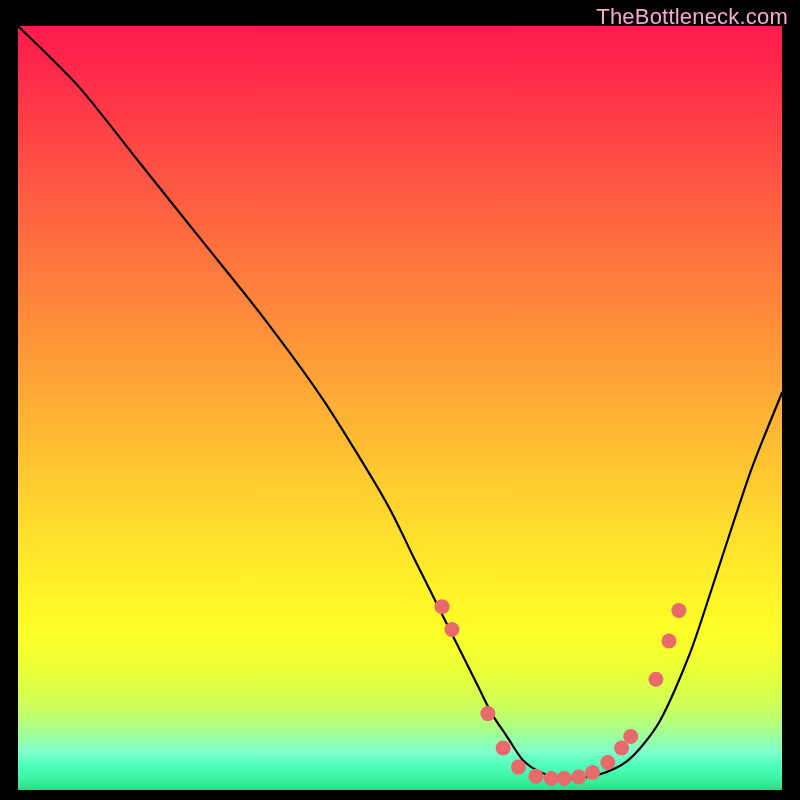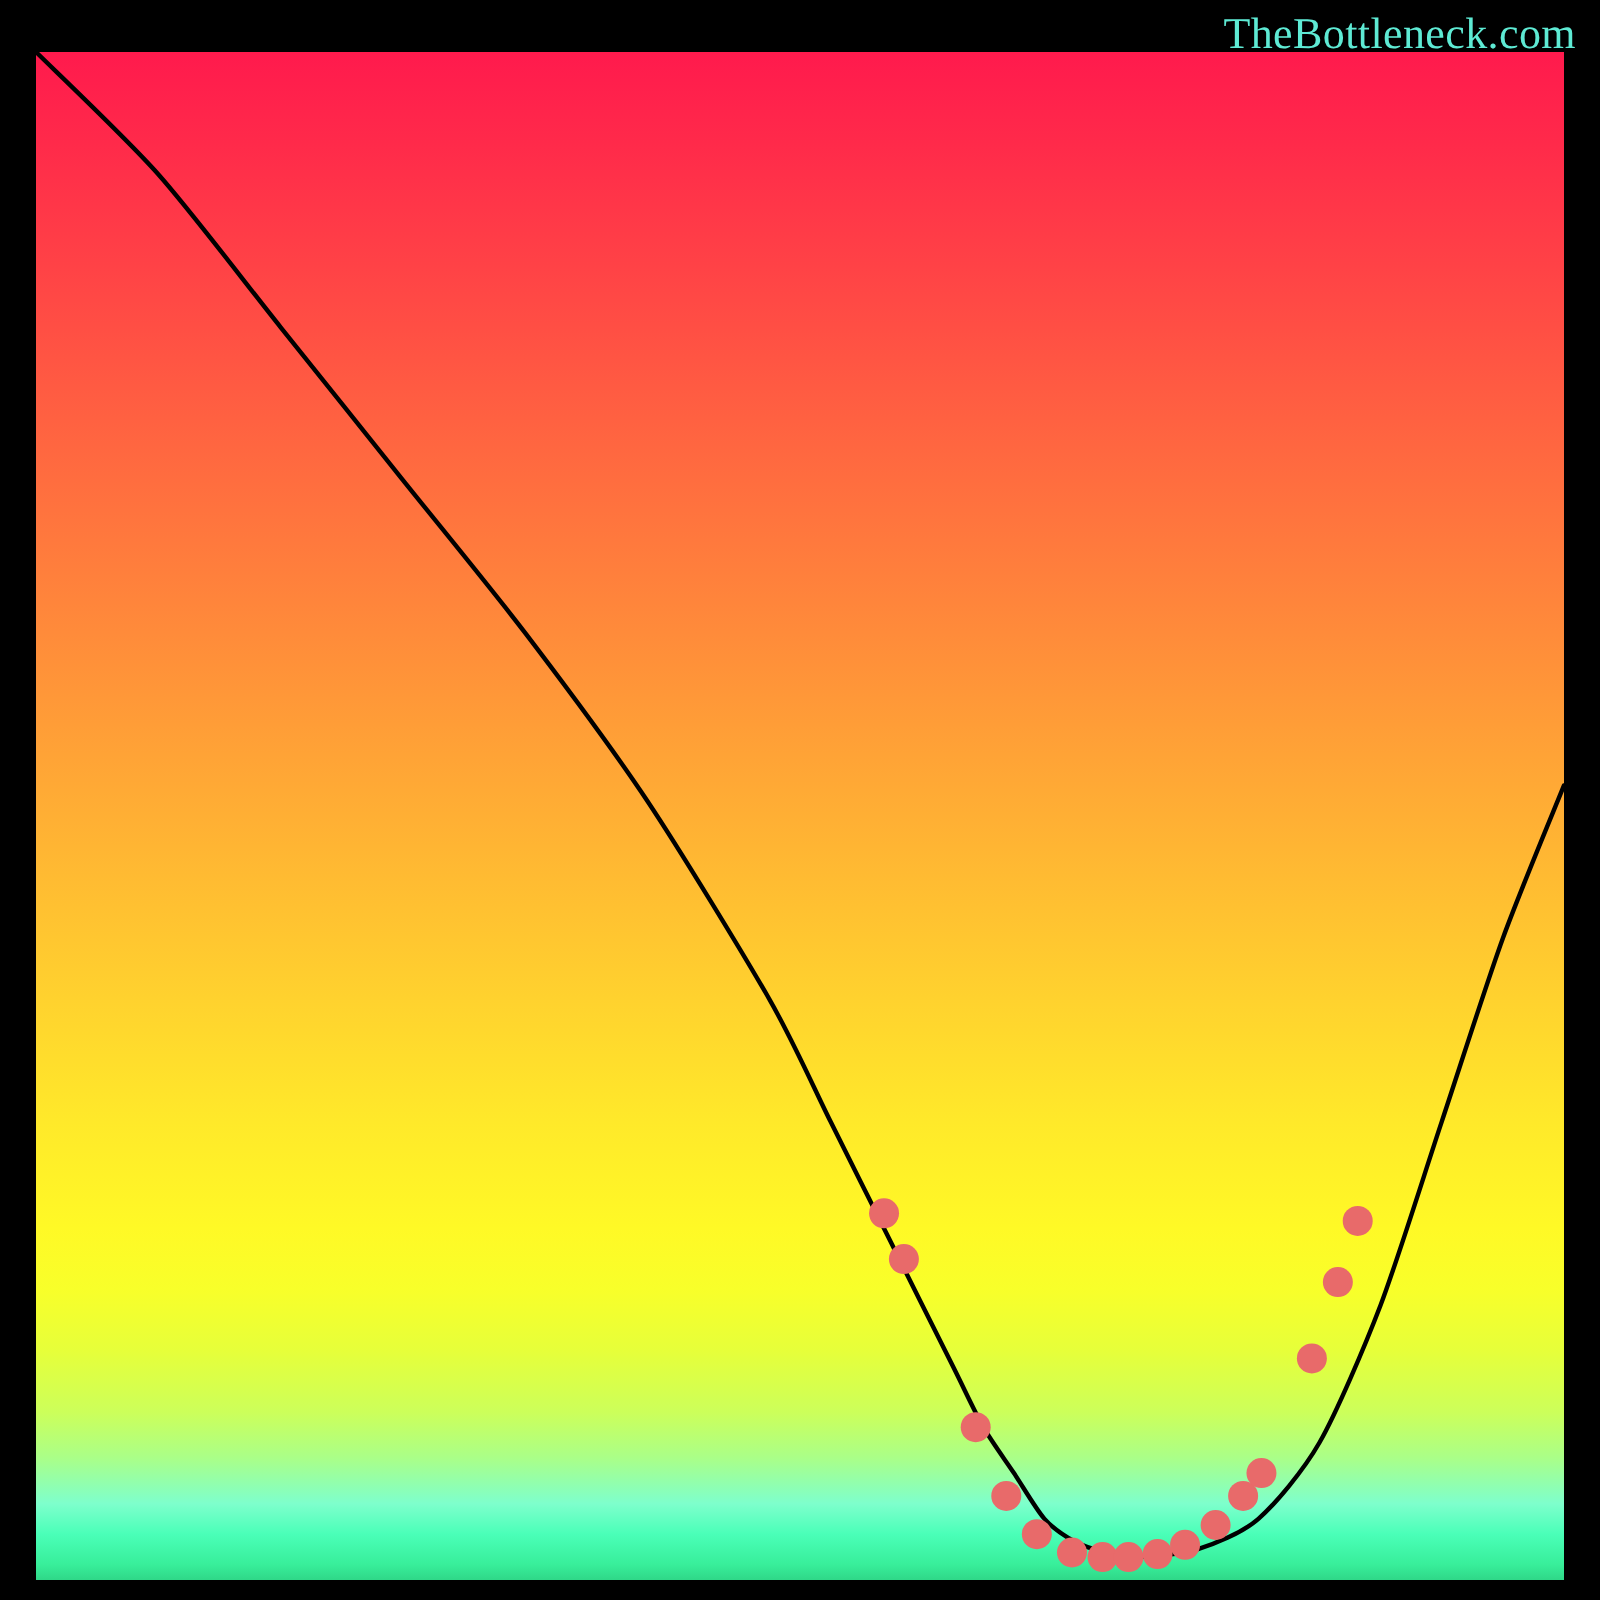--- a/index.html
+++ b/index.html
@@ -9,24 +9,23 @@
     background: #000;
     position: relative;
     font-family: Arial, Helvetica, sans-serif;
   }
   .watermark {
     position: absolute;
     top: 4px;
     right: 12px;
     font-size: 22px;
     font-weight: 500;
-    color: #5eead4;
+    color: #f9a8d4;
     z-index: 10;
     letter-spacing: 0.2px;
-    font-family: Liberation Serif, serif;
   }
   .plot-area {
     position: absolute;
     left: 18px;
     top: 26px;
     width: 764px;
     height: 764px;
     overflow: hidden;
   }
   .gradient {

